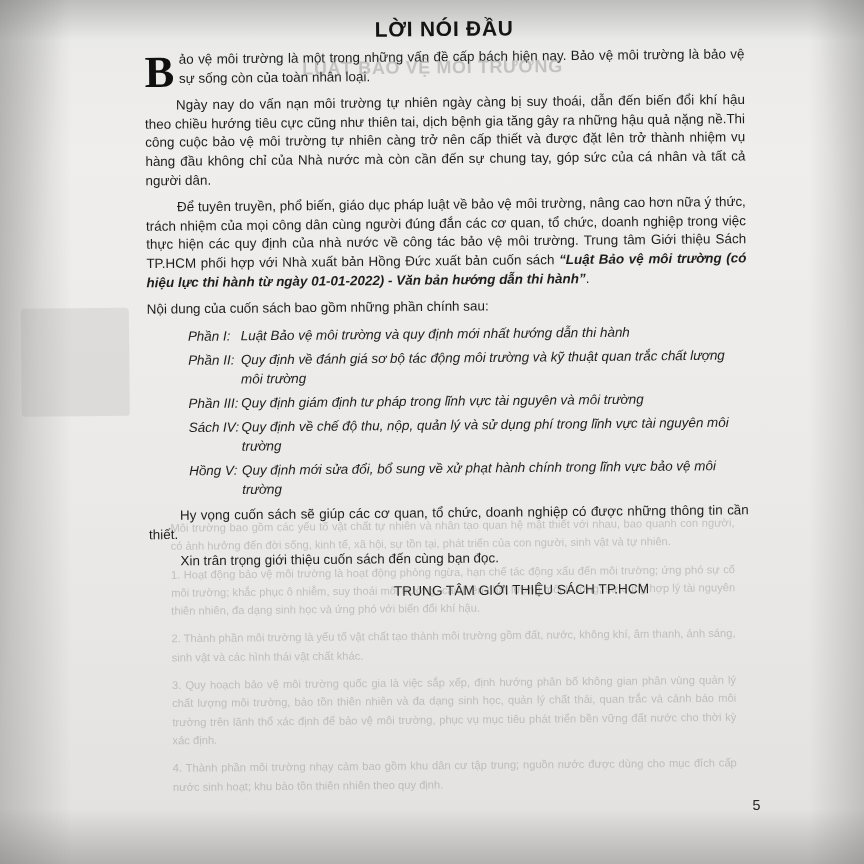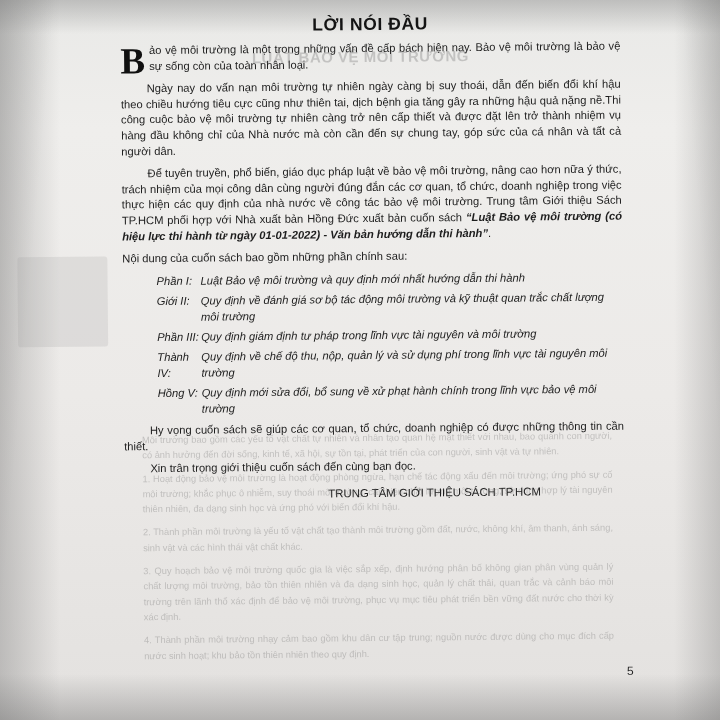--- a/index.html
+++ b/index.html
@@ -168,29 +168,29 @@
     <p class="para"><span>Để tuyên truyền, phổ biến, giáo dục pháp luật về bảo vệ môi trường, nâng cao hơn nữa ý thức, trách nhiệm của mọi công dân cùng người đúng đắn các cơ quan, tổ chức, doanh nghiệp trong việc thực hiện các quy định của nhà nước về công tác bảo vệ môi trường. Trung tâm Giới thiệu Sách TP.HCM phối hợp với Nhà xuất bản Hồng Đức xuất bản cuốn sách </span><span class="bolditalic">“Luật Bảo vệ môi trường (có hiệu lực thi hành từ ngày 01-01-2022) - Văn bản hướng dẫn thi hành”</span><span>.</span></p>
 
     <p class="para noindent">Nội dung của cuốn sách bao gồm những phần chính sau:</p>
 
     <div class="parts">
       <div class="part-row">
         <div class="part-label">Phần I:</div>
         <div class="part-text">Luật Bảo vệ môi trường và quy định mới nhất hướng dẫn thi hành</div>
       </div>
       <div class="part-row">
-        <div class="part-label">Giới II:</div>
+        <div class="part-label">Phần II:</div>
         <div class="part-text">Quy định về đánh giá sơ bộ tác động môi trường và kỹ thuật quan trắc chất lượng môi trường</div>
       </div>
       <div class="part-row">
         <div class="part-label">Phần III:</div>
         <div class="part-text">Quy định giám định tư pháp trong lĩnh vực tài nguyên và môi trường</div>
       </div>
       <div class="part-row">
-        <div class="part-label">Thành IV:</div>
+        <div class="part-label">Sách IV:</div>
         <div class="part-text">Quy định về chế độ thu, nộp, quản lý và sử dụng phí trong lĩnh vực tài nguyên môi trường</div>
       </div>
       <div class="part-row">
         <div class="part-label">Hồng V:</div>
         <div class="part-text">Quy định mới sửa đổi, bổ sung về xử phạt hành chính trong lĩnh vực bảo vệ môi trường</div>
       </div>
     </div>
 
     <p class="para">Hy vọng cuốn sách sẽ giúp các cơ quan, tổ chức, doanh nghiệp có được những thông tin cần thiết.</p>
     <p class="para">Xin trân trọng giới thiệu cuốn sách đến cùng bạn đọc.</p>

